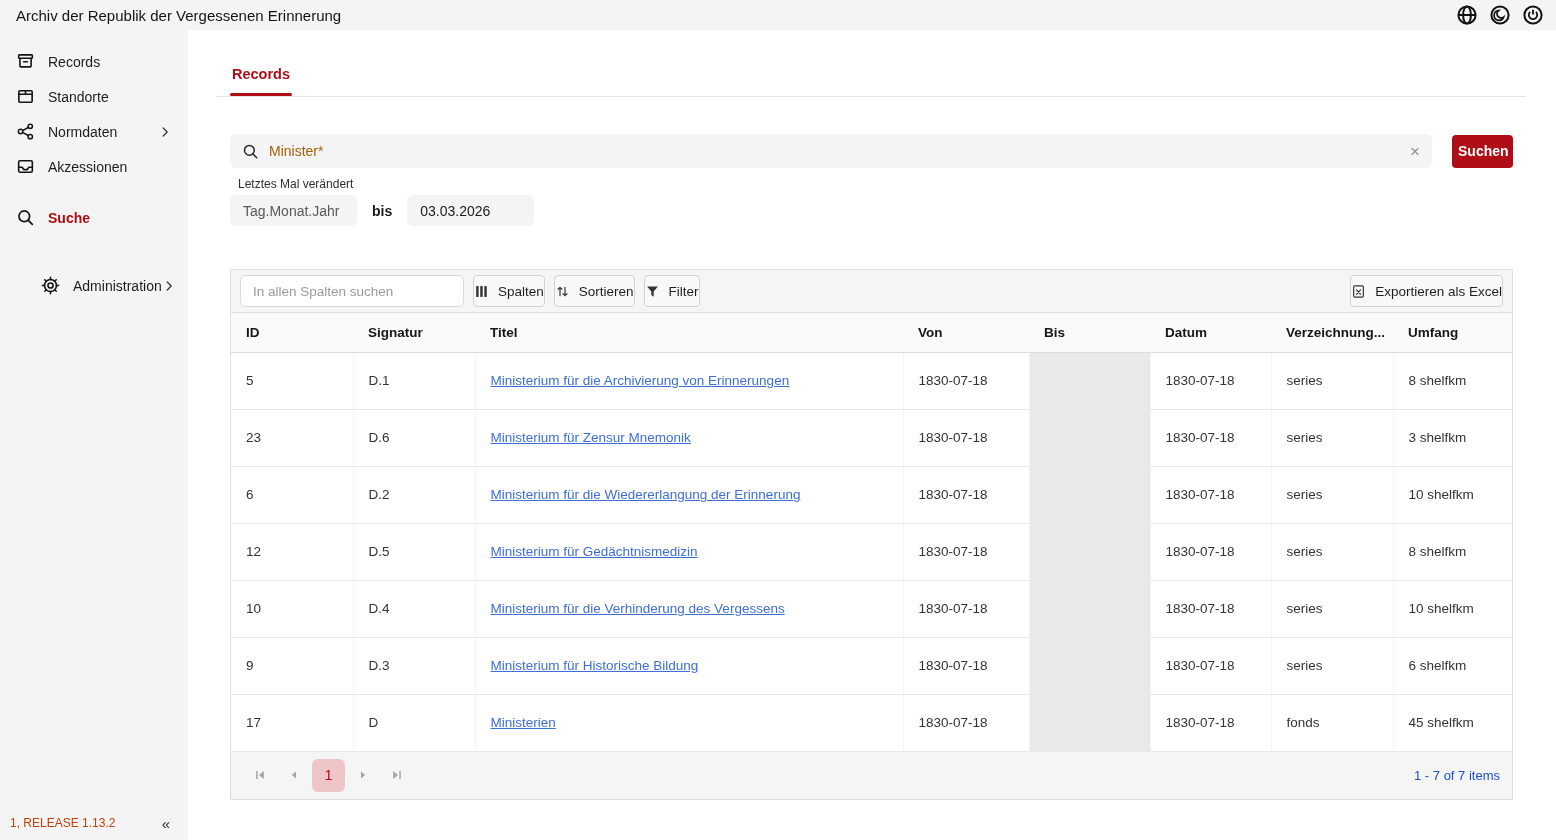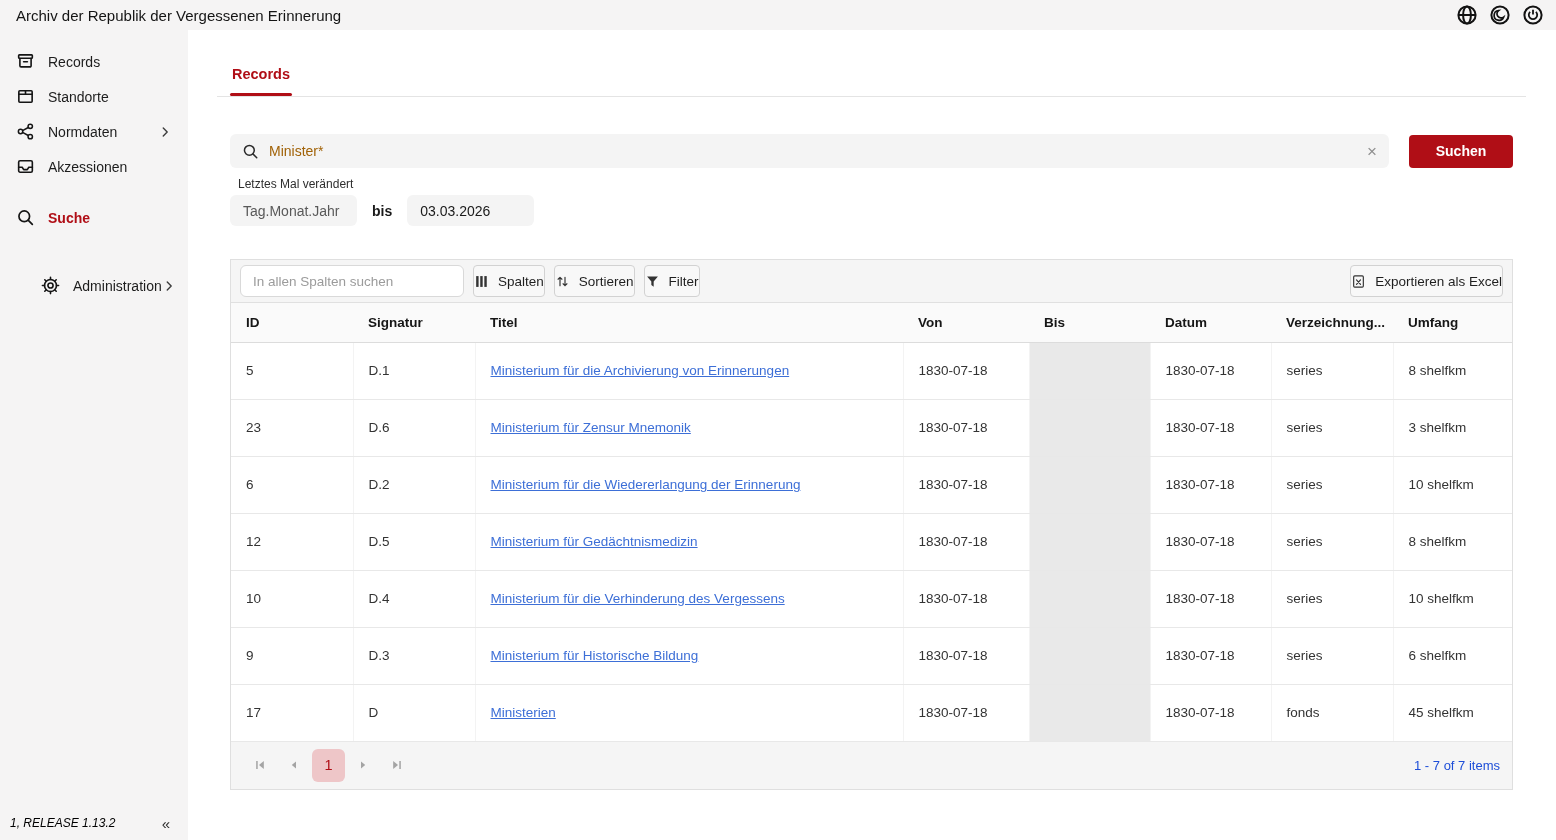--- a/index.html
+++ b/index.html
@@ -30,21 +30,21 @@
     font-size:14px; color:#1d1d1d; cursor:pointer;
   }
   .nav-item .icn { width:19px; height:19px; margin-right:13px; flex:none; color:#151515; }
   .nav-item .chev { margin-left:auto; color:#3c3c3c; }
   .nav-item.group-gap { margin-top:16px; }
   .nav-item.admin-gap { margin-top:33px;margin-left:25px; }
   .nav-item.active { color:#b00e16; font-weight:700; }
   .sidebar-footer {
     margin-top:auto; height:34px; display:flex; align-items:center; padding:0 18px 0 10px;
   }
-  .version-text { font-size:12px; color:#000000;font-style:italic; }
+  .version-text { font-size:12px; color:#c2410c; }
   .collapse-glyph { margin-left:auto; color:#2e2e2e; font-size:15px; cursor:pointer; }
 
   
   .main {
     position:absolute; left:188px; top:30px; right:0; bottom:0;
     background:#fff; padding:0 43px 0 42px;
   }
   .tab-row {
     margin:0 -13px; padding:0 13px; height:67px;
     border-bottom:1px solid #e4e4e4;
@@ -60,41 +60,41 @@
     flex:1; height:34px; background:#f4f4f4; border-radius:6px;
     display:flex; align-items:center; padding:0 12px;
   }
   .search-box .icn { color:#2a2a2a; flex:none; }
   .search-input {
     flex:1; margin-left:10px; border:none; outline:none; background:transparent;
     font:14px "Liberation Sans",sans-serif; color:#a16207; padding:0;
   }
   .clear-x { color:#8f8f8f; font-size:17px; line-height:1; cursor:pointer; flex:none; }
   .search-btn {
-    width:104px; height:33px; margin-left:20px; background:#b00e16; color:#fff;
+    width:61px; height:33px; margin-left:20px; background:#b00e16; color:#fff;
     font:700 14px "Liberation Sans",sans-serif; border:none; border-radius:4px; cursor:pointer;
   }
 
   
   .date-section { margin-top:9px; }
   .date-label { font-size:12px; color:#2e2e2e; margin-left:8px; }
   .date-row { display:flex; align-items:center; margin-top:4px; }
   .date-input-wrap {
     width:127px; height:31px; background:#f4f4f4; border-radius:6px;
     display:flex; align-items:center; padding:0 13px;
   }
   .date-input {
     width:100%; border:none; outline:none; background:transparent;
     font:14px "Liberation Sans",sans-serif; color:#1a1a1a; padding:0;
   }
   .date-input::placeholder { color:#595959; opacity:1; }
   .bis-label { margin:0 15px; font-size:14px; font-weight:600; color:#1a1a1a; }
 
   
-  .grid { margin-top:33px; border:1px solid #dfdfdf; background:#fff; }
+  .grid { margin-top:43px; border:1px solid #dfdfdf; background:#fff; }
   .grid-toolbar {
     height:43px; background:#f5f5f5; border-bottom:1px solid #e0e0e0;
     display:flex; align-items:center; padding:0 9px;
   }
   .tb-search-wrap {
     width:224px; height:32px; background:#fff; border:1px solid #d9d9d9; border-radius:6px;
     display:flex; align-items:center; padding:0 12px;
   }
   .tb-search {
     width:100%; border:none; outline:none; background:transparent;

